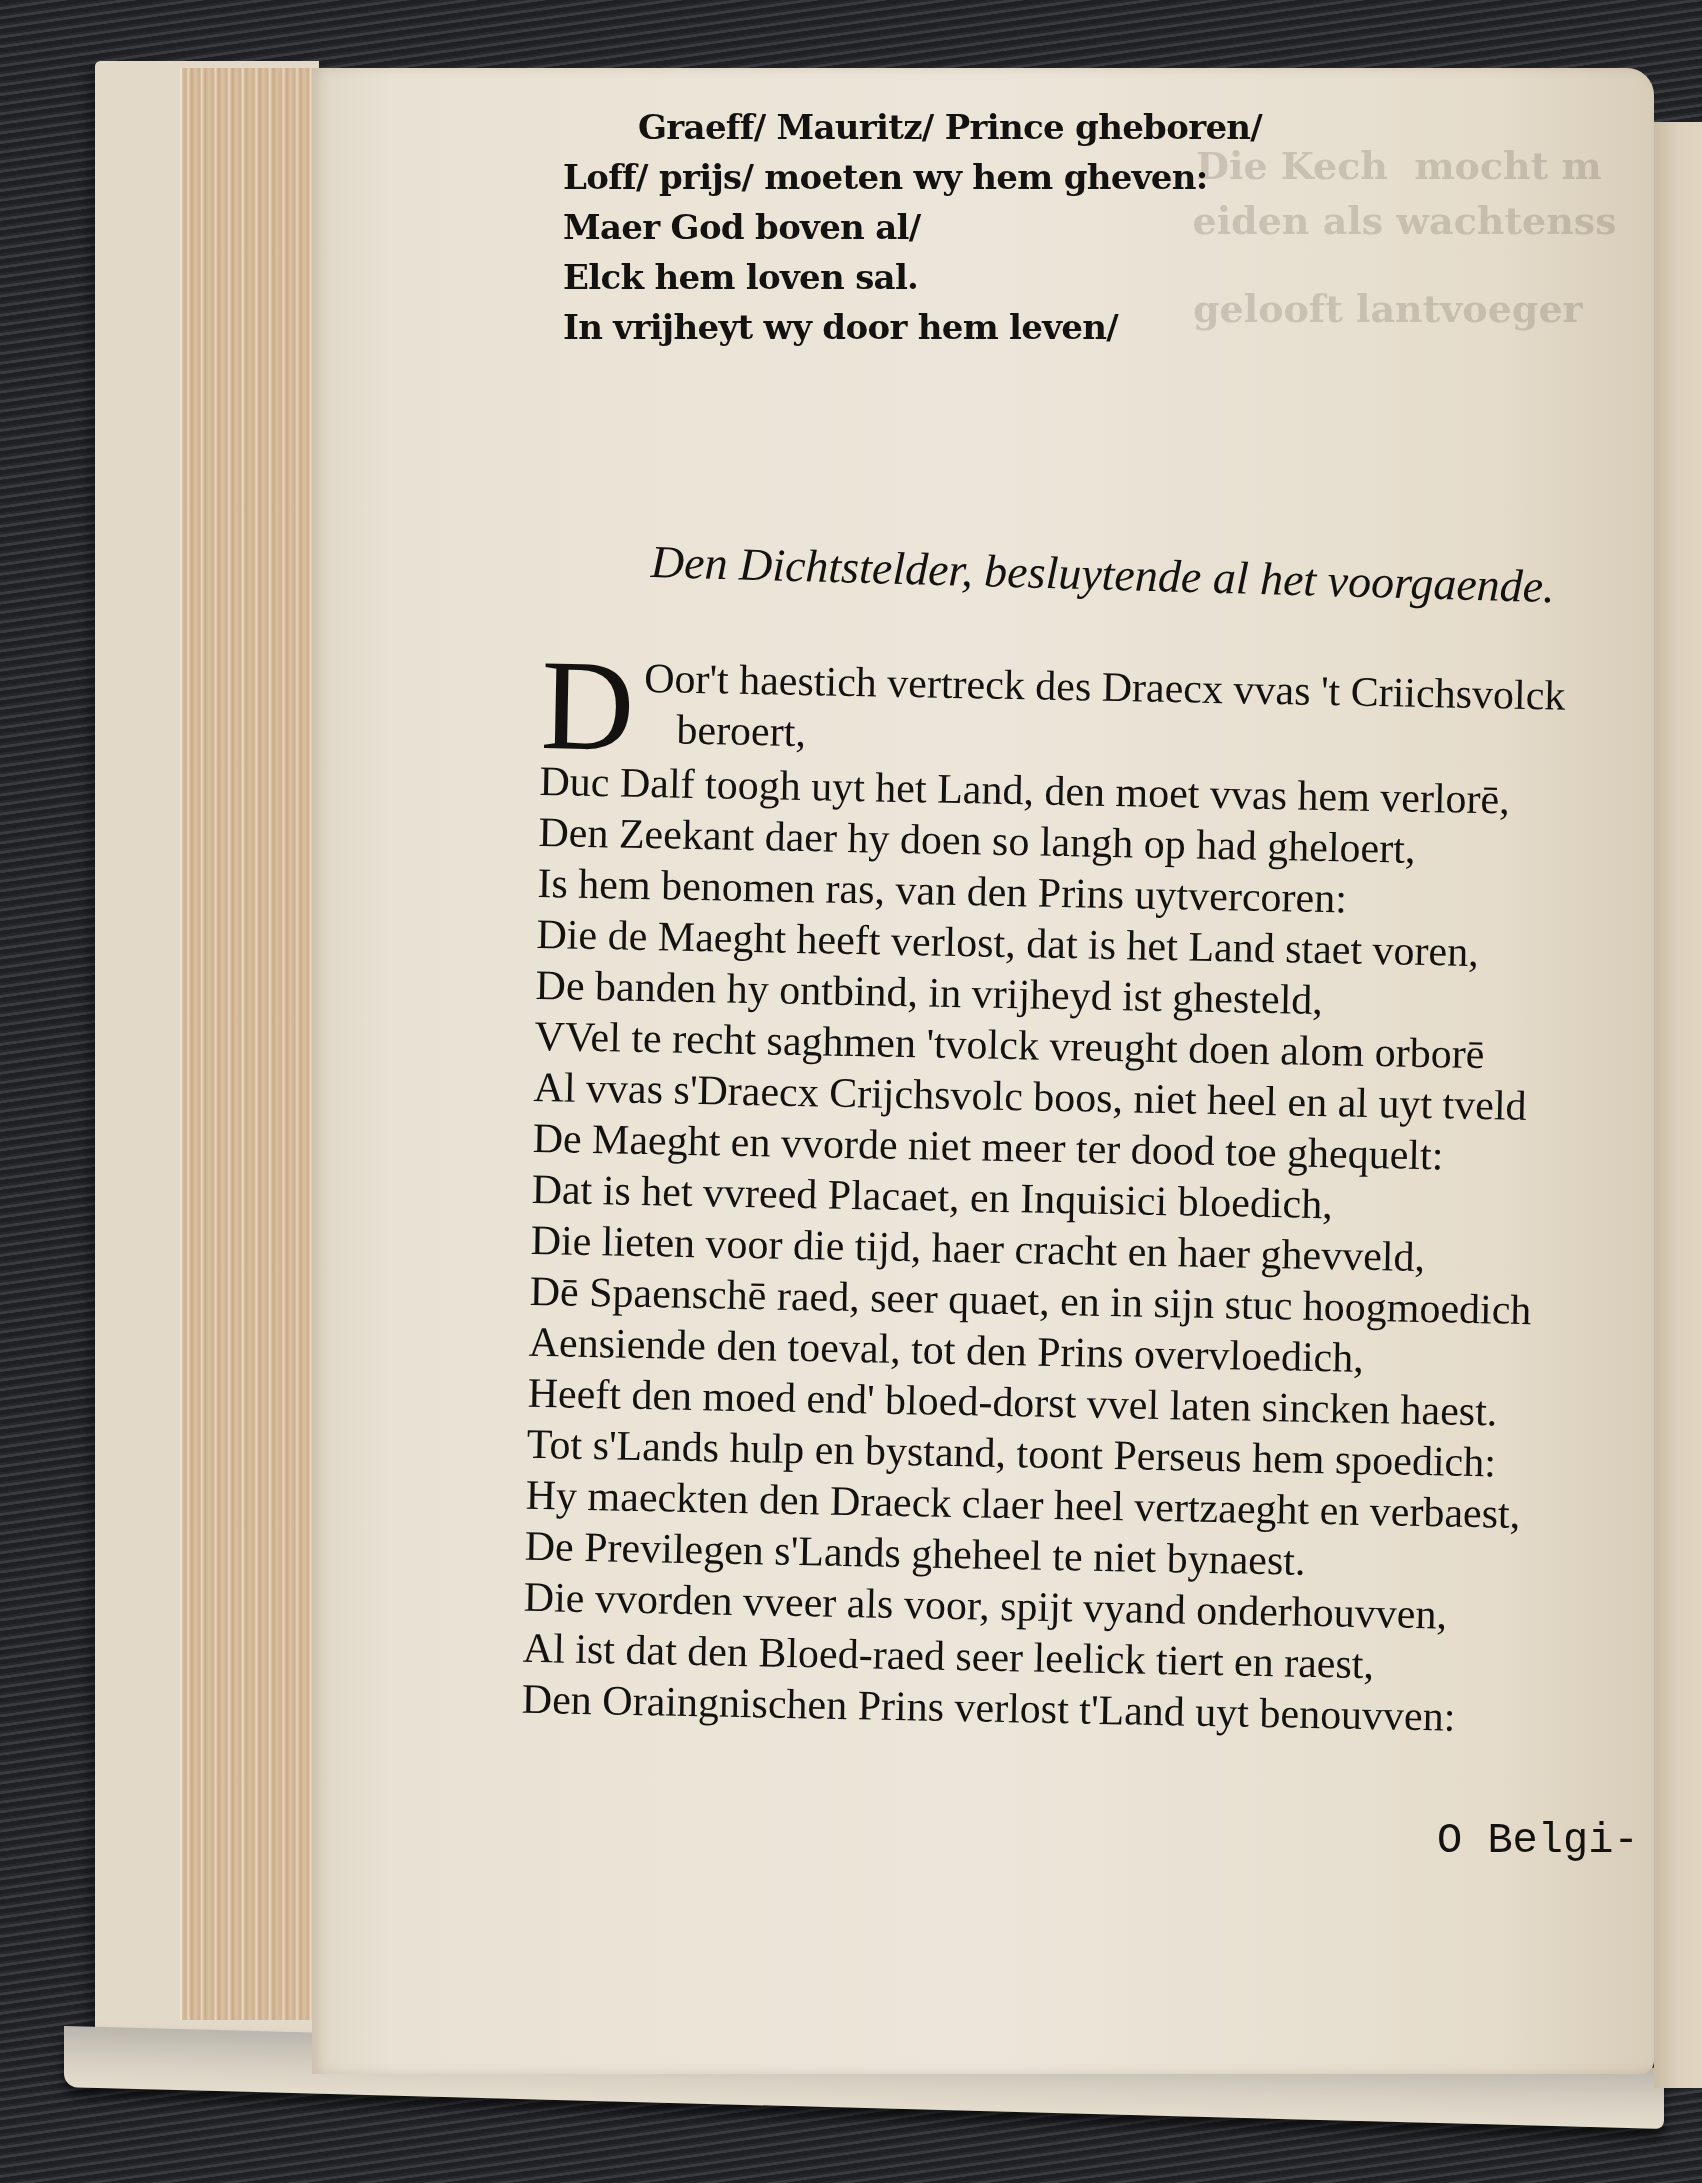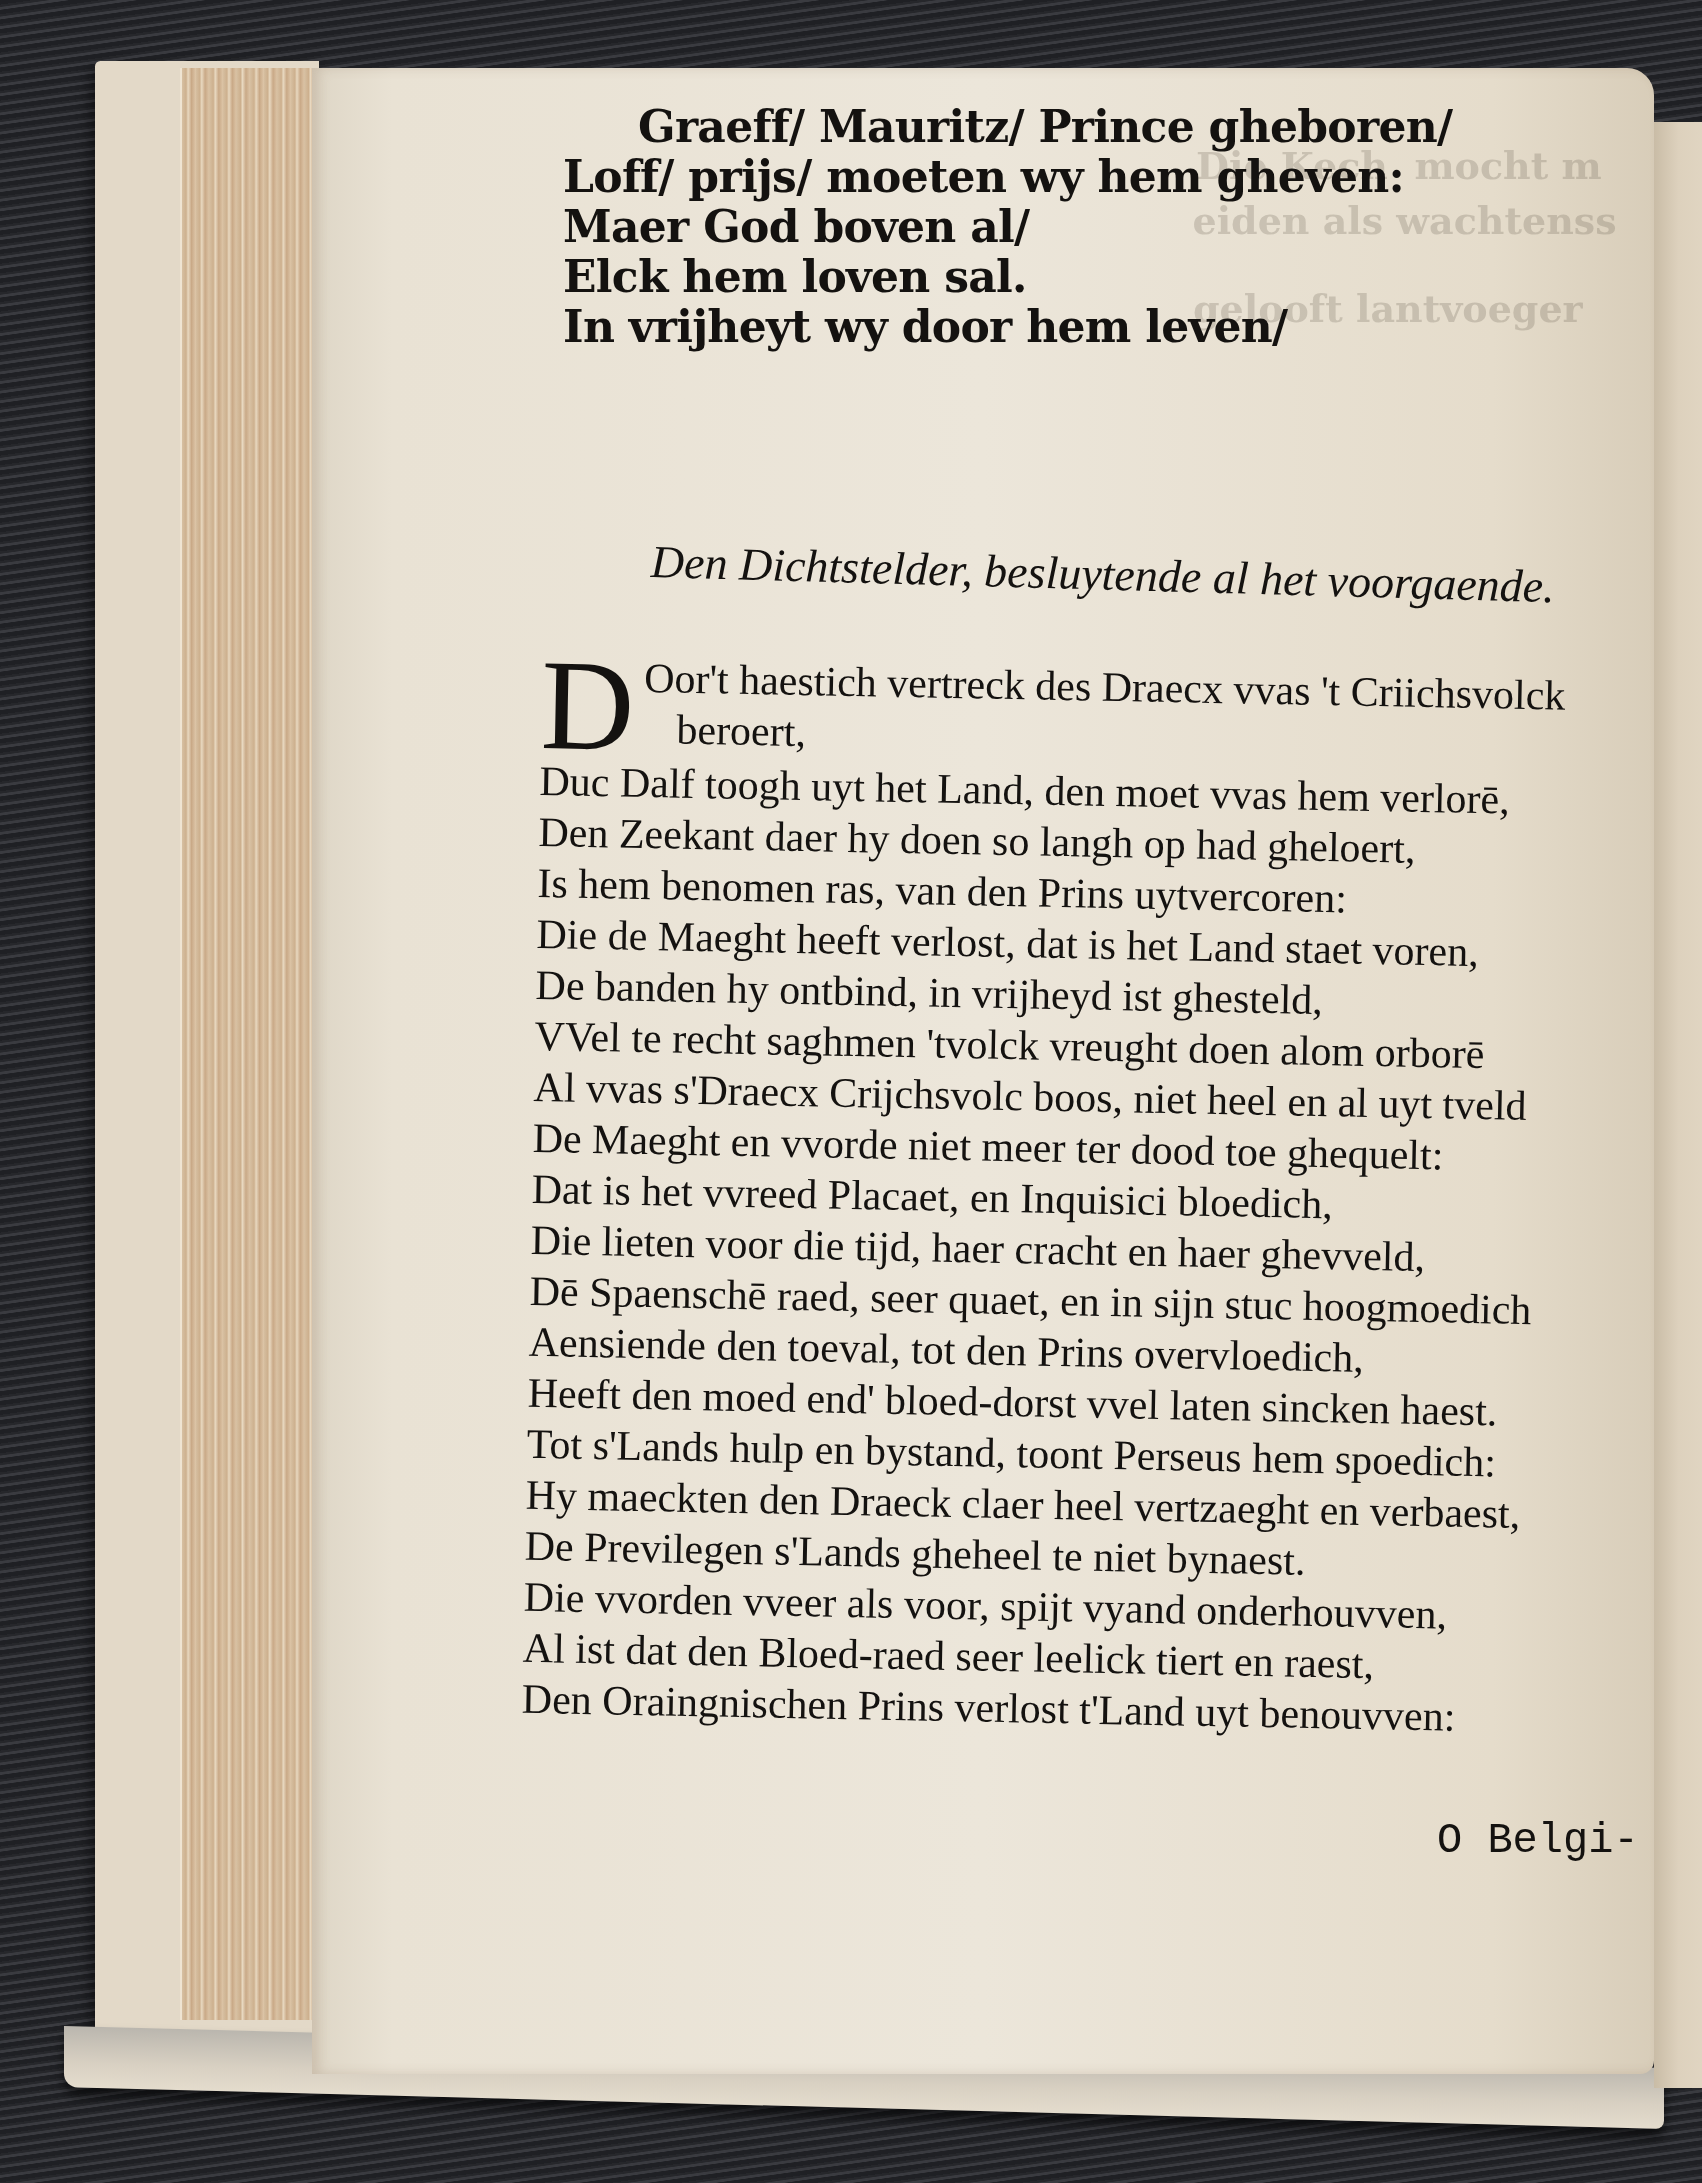--- a/index.html
+++ b/index.html
@@ -36,21 +36,21 @@
   .right-page {
     position: absolute; left: 1654px; top: 122px; width: 61px; height: 1966px;
     background: linear-gradient(90deg, #c9bca6 0%, #ddd1bd 40%, #e2d7c4 100%);
   }
   .bleed {
     position: absolute; color: rgba(90,80,70,0.22); font-size: 38px;
     font-family: "DejaVu Serif", serif; font-weight: bold; white-space: pre; line-height: 47px;
   }
   .blackletter {
     position: absolute; left: 563px; top: 102px;
-    font-family: "DejaVu Serif", serif; font-weight: bold; font-size: 44px;
+    font-family: "DejaVu Serif", serif; font-weight: bold; font-size: 34px;
     line-height: 50px; color: #141210; letter-spacing: -0.7px;
   }
   .blackletter .line { white-space: nowrap; }
   .blackletter .line.indent { padding-left: 75px; }
   .heading {
     position: absolute; left: 651px; top: 535px;
     font-family: "Liberation Serif", serif; font-style: italic; font-size: 46px;
     color: #141210; white-space: nowrap; transform: rotate(1.6deg); transform-origin: left center;
   }
   .poem {

